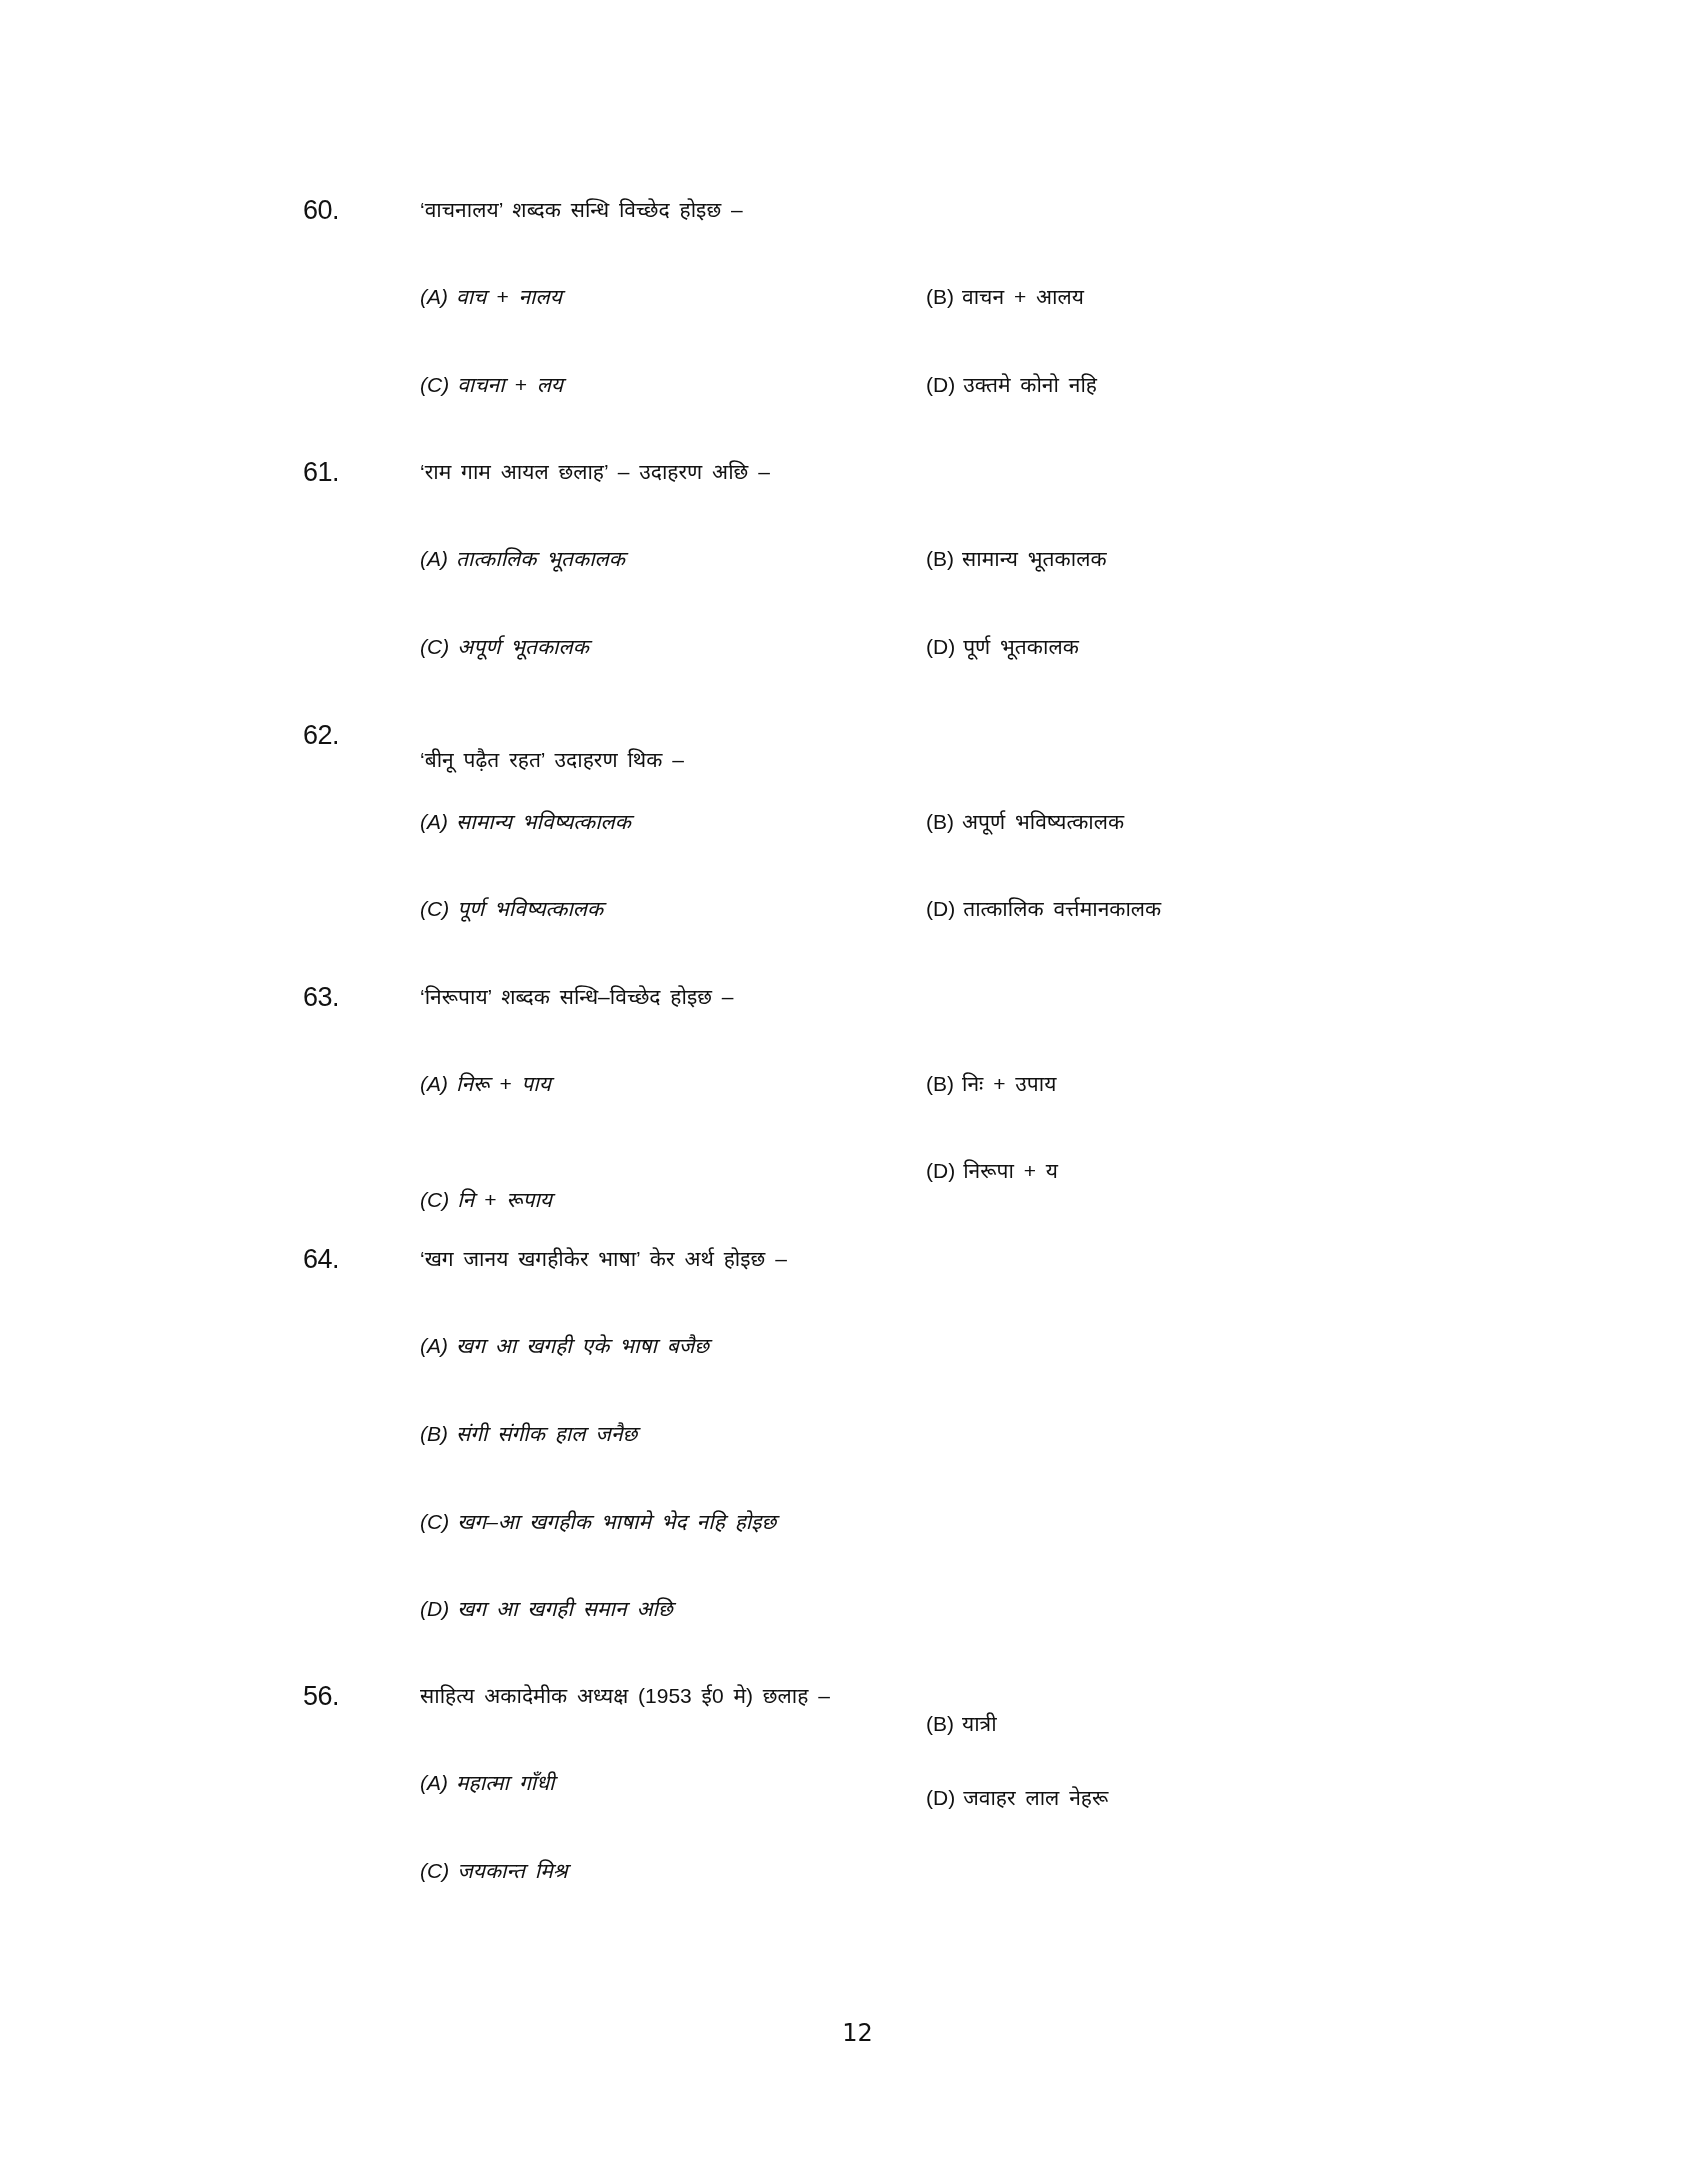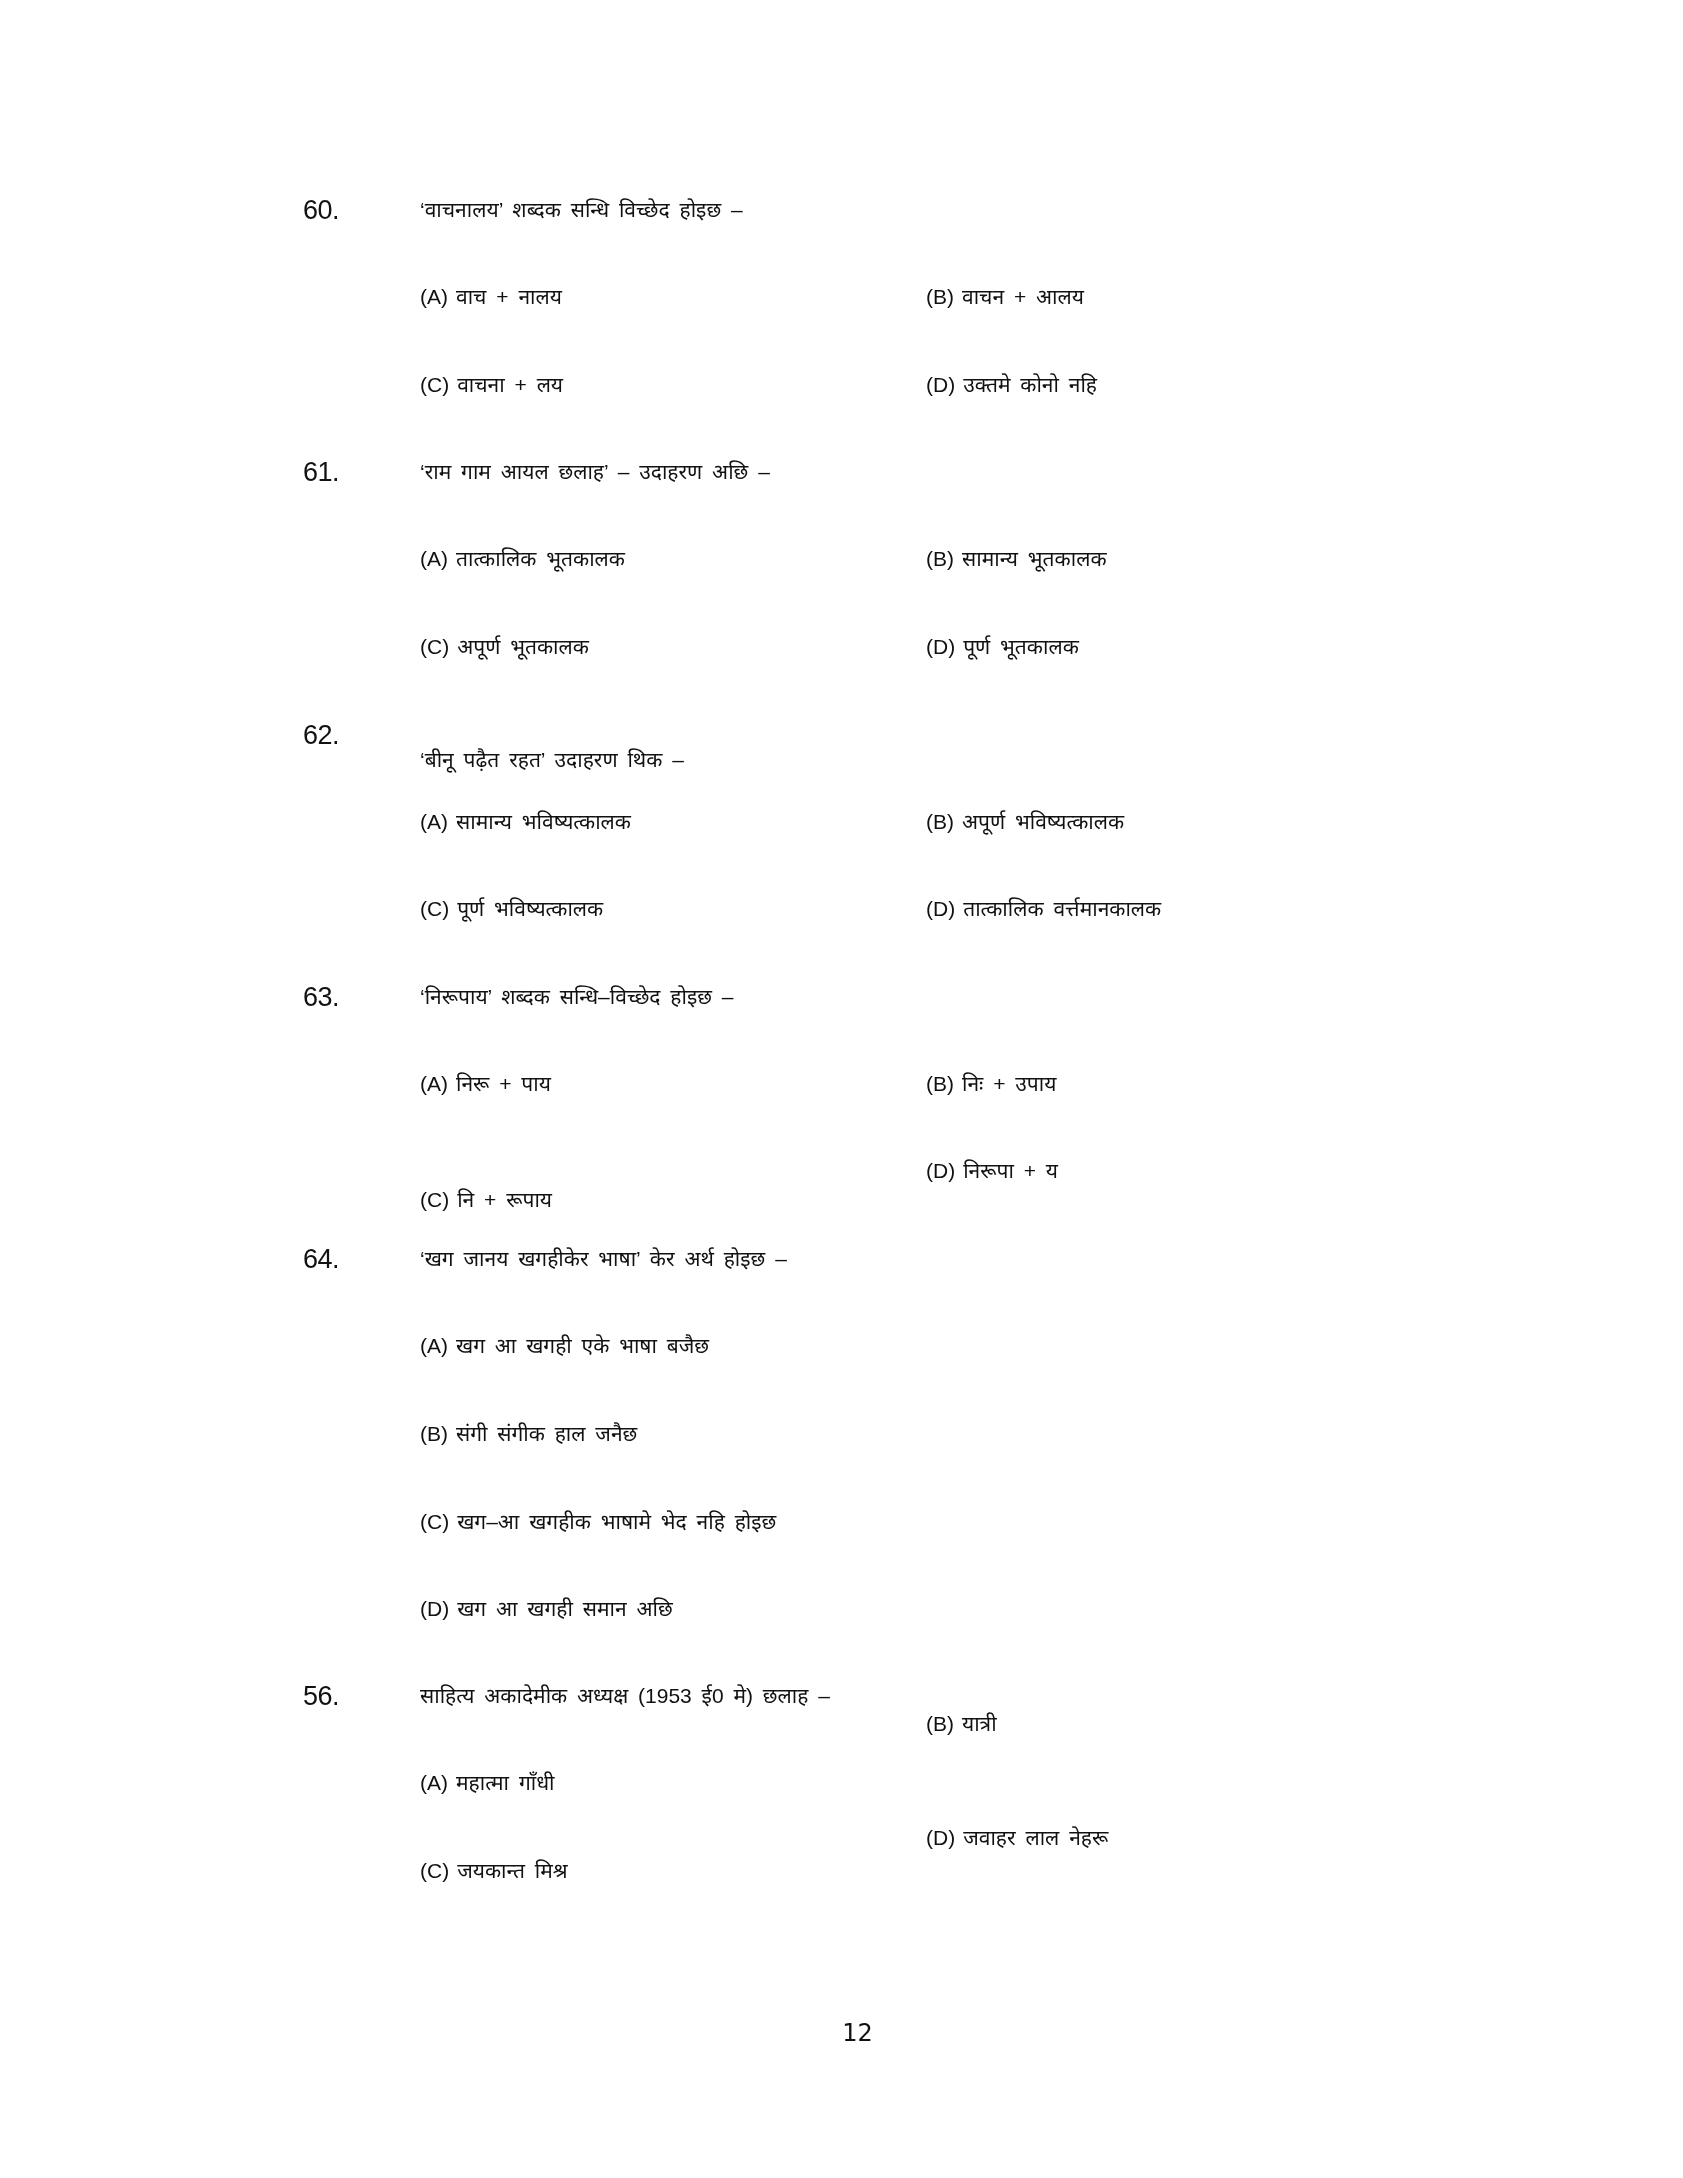--- a/index.html
+++ b/index.html
@@ -34,21 +34,21 @@
   .line {
     position: absolute;
     font-size: 21px;
     line-height: 44px;
     height: 44px;
     white-space: nowrap;
     transform: translateY(-22px);
     word-spacing: 4px;
   }
   .qtext { left: 420px; }
-  .optA { left: 420px; }
+  .optA { left: 420px; font-style: italic; }
   .optB { left: 911px; margin-left: 15px; }
   .label { margin-right: 8px; }
   .pagenum {
     position: absolute;
     left: 0;
     width: 1715px;
     top: 2016px;
     text-align: center;
     font-size: 24px;
     line-height: 34px;
@@ -104,18 +104,18 @@
     <div class="line optA" style="top:1522px"><span class="label">(C)</span><span>खग–आ खगहीक भाषामे भेद नहि होइछ</span></div>
     <div class="line optA" style="top:1609px"><span class="label">(D)</span><span>खग आ खगही समान अछि</span></div>
   </div>
 
   <div>
     <span class="qnum" style="top:1696px">56.</span>
     <div class="line qtext" style="top:1696px">साहित्य अकादेमीक अध्यक्ष (1953 ई0 मे) छलाह –</div>
     <div class="line optA" style="top:1783px"><span class="label">(A)</span><span>महात्मा गाँधी</span></div>
     <div class="line optB" style="top:1724px"><span class="label">(B)</span><span>यात्री</span></div>
     <div class="line optA" style="top:1871px"><span class="label">(C)</span><span>जयकान्त मिश्र</span></div>
-    <div class="line optB" style="top:1838px"><span class="label">(D)</span><span>जवाहर लाल नेहरू</span></div>
+    <div class="line optB" style="top:1798px"><span class="label">(D)</span><span>जवाहर लाल नेहरू</span></div>
   </div>
 
   <div class="pagenum">12</div>
 </div>
 
 
 </body></html>

